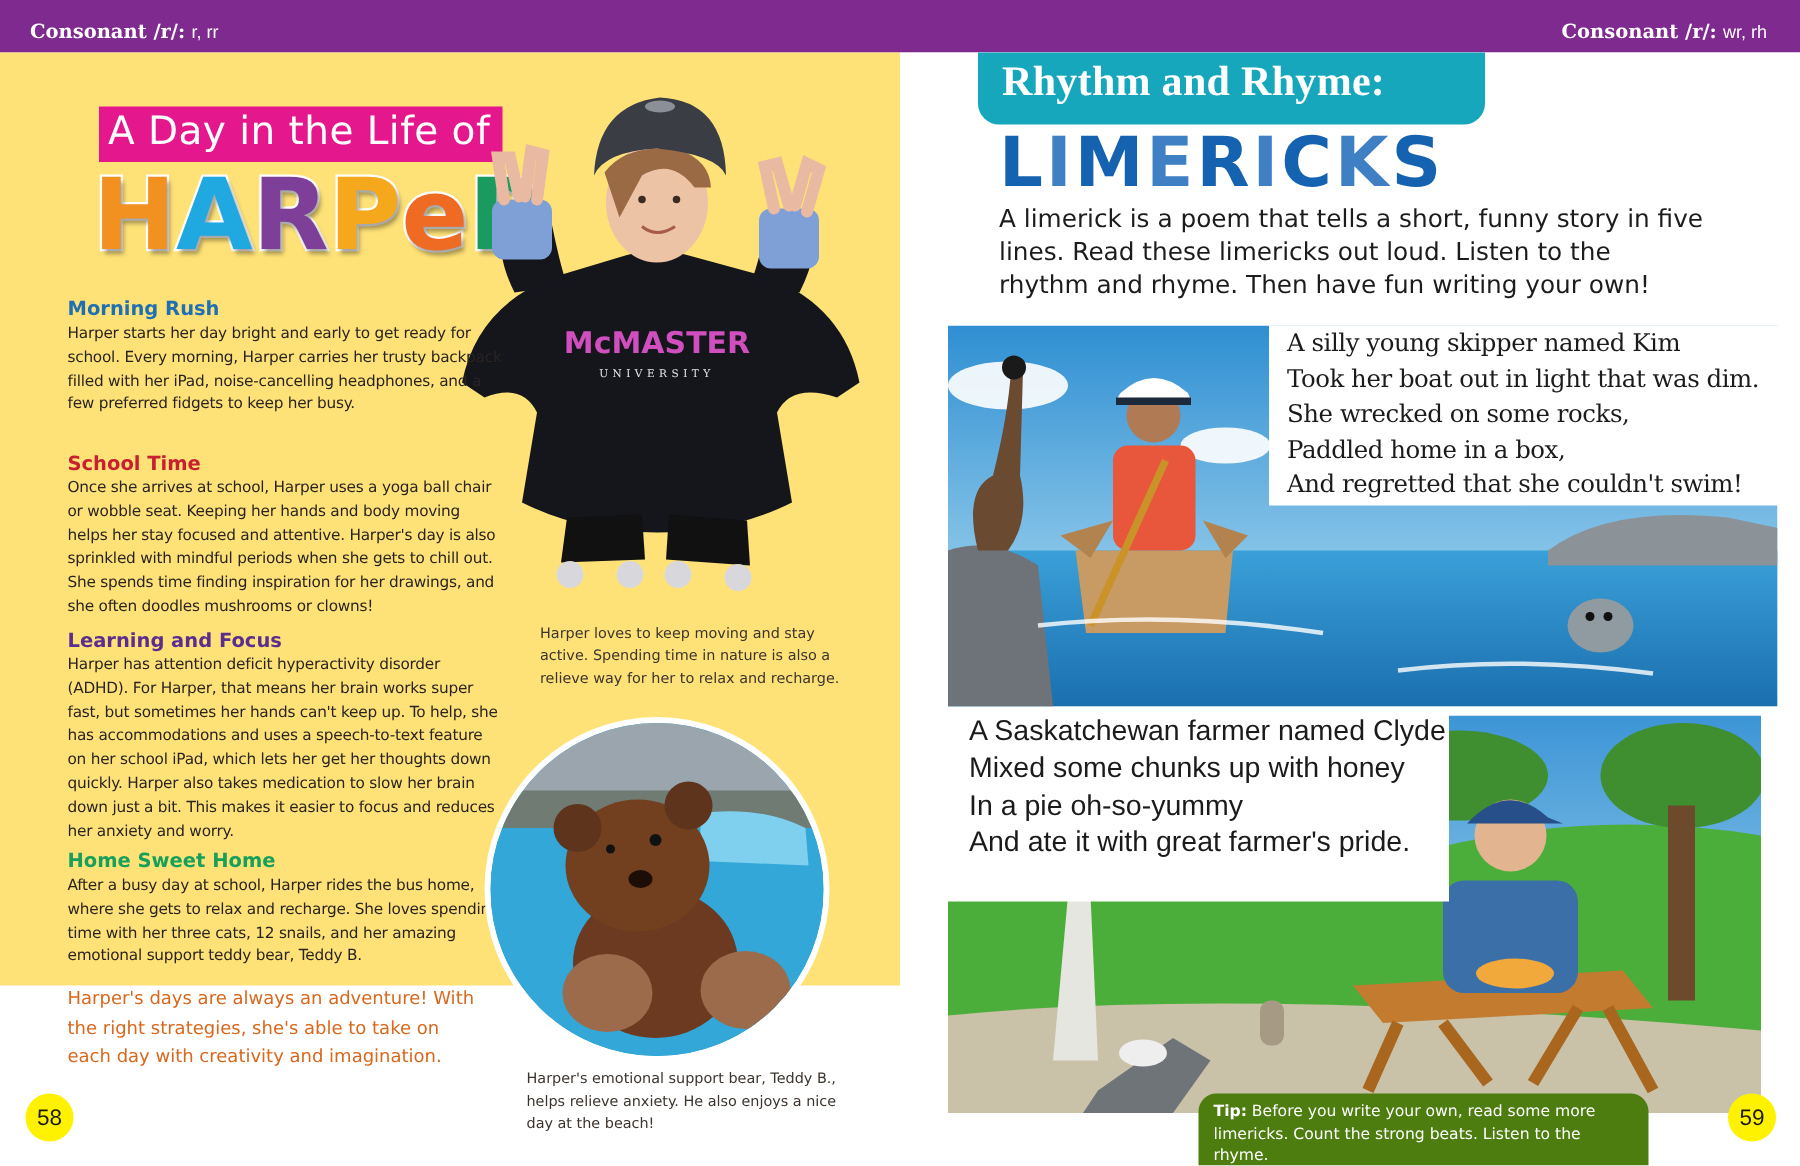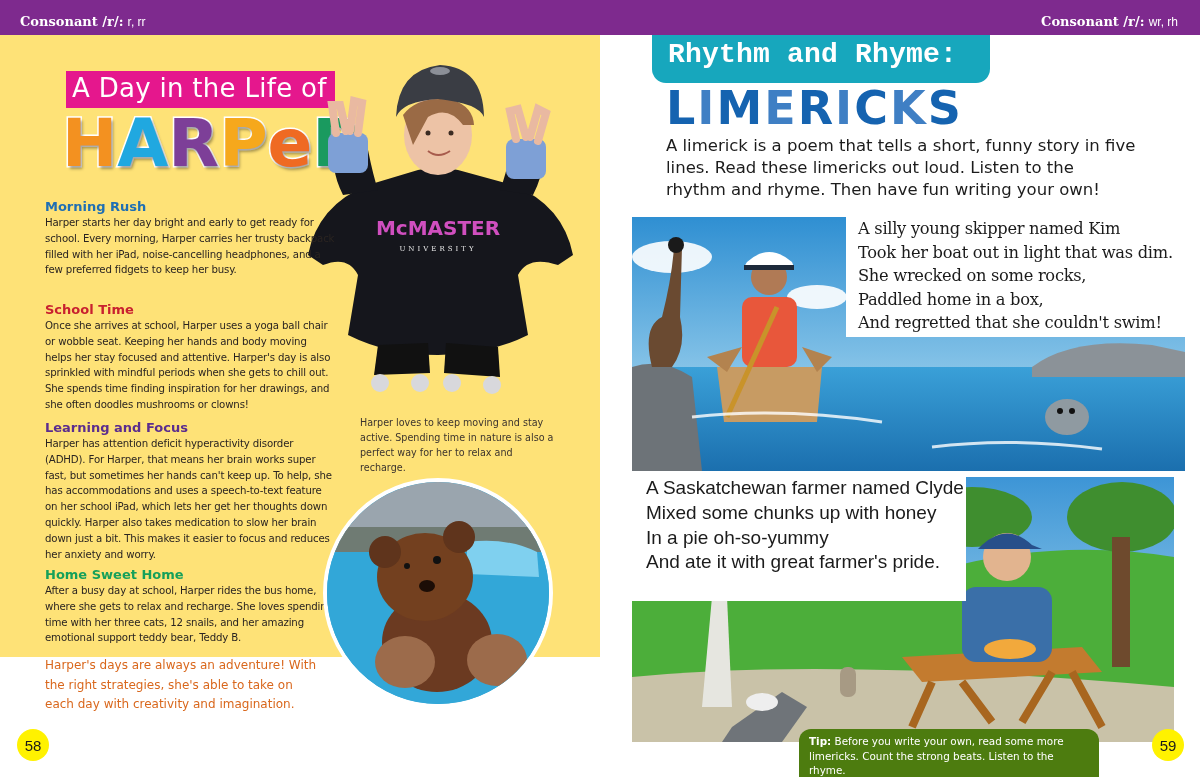--- a/index.html
+++ b/index.html
@@ -33,21 +33,21 @@
 
   
   .girl { position: absolute; left: 288px; top: 20px; width: 300px; height: 342px; }
   .caption { position: absolute; font-size: 9.6px; line-height: 15px; color: #3c342e; font-family: "DejaVu Sans", sans-serif; }
   .cap1 { left: 360px; top: 380px; width: 200px; }
   .cap2 { left: 351px; top: 677px; width: 215px; }
 
   .bear-circle { position: absolute; left: 323px; top: 443px; width: 230px; height: 230px; border-radius: 50%; border: 4px solid #fff; overflow: hidden; background: #2fa6d6; }
 
   
-  .rr-banner { position: absolute; left: 52px; top: 0; width: 338px; height: 48px; background: #17a7bd; border-radius: 0 0 14px 14px; color: #fff; font-family: Liberation Mono, monospace; font-weight: bold; font-size: 28px; padding: 4px 0 0 16px; letter-spacing: 0.2px; }
+  .rr-banner { position: absolute; left: 52px; top: 0; width: 338px; height: 48px; background: #17a7bd; border-radius: 0 0 14px 14px; color: #fff; font-family: Liberation Serif, serif; font-weight: bold; font-size: 28px; padding: 4px 0 0 16px; letter-spacing: 0.2px; }
   .limericks { position: absolute; left: 66px; top: 48px; font-family: "DejaVu Sans", sans-serif; font-weight: bold; font-size: 46px; line-height: 50px; letter-spacing: 2px; }
   .limericks span:nth-child(odd) { color: #1563b0; }
   .limericks span:nth-child(even) { color: #3f7fc4; }
   .intro { position: absolute; left: 66px; top: 100px; width: 470px; font-family: "DejaVu Sans", sans-serif; font-size: 16.5px; line-height: 22px; color: #1c1c1c; }
 
   .scene1 { position: absolute; left: 32px; top: 182px; width: 553px; height: 254px; overflow: hidden; }
   .poem1-box { position: absolute; left: 246px; top: 182px; width: 340px; height: 120px; background: #fff; padding: 0 0 0 12px; }
   .poem1 { font-family: "DejaVu Serif", serif; font-size: 16.3px; line-height: 23.6px; color: #1b1b1b; letter-spacing: -0.3px; }
 
   .scene2 { position: absolute; left: 32px; top: 442px; width: 542px; height: 265px; overflow: hidden; }
@@ -109,21 +109,21 @@
     <text x="150" y="196" text-anchor="middle" font-family="DejaVu Serif, serif" font-size="7" letter-spacing="3" fill="#e8e8e8">UNIVERSITY</text>
 
     <path d="M90 290 L140 288 L142 318 L86 320 Z" fill="#111"></path>
     <path d="M158 288 L210 292 L212 322 L156 318 Z" fill="#111"></path>
     <circle cx="92" cy="328" r="9" fill="#d8d8dc"></circle>
       <circle cx="132" cy="328" r="9" fill="#d8d8dc"></circle>
     <circle cx="164" cy="328" r="9" fill="#d8d8dc"></circle>
       <circle cx="204" cy="330" r="9" fill="#d8d8dc"></circle>
   </svg>
 
-  <div class="caption cap1">Harper loves to keep moving and stay active. Spending time in nature is also a perfect way for her to relax and recharge.</div>
+  <div class="caption cap1">Harper loves to keep moving and stay active. Spending time in nature is also a relieve way for her to relax and recharge.</div>
 
   <div class="sec" style="top:164px;">
     <h3 id="s0h" style="color: rgb(31, 111, 180);">Morning Rush</h3>
     <p>Harper starts her day bright and early to get ready for school. Every morning, Harper carries her trusty backpack filled with her iPad, noise-cancelling headphones, and a few preferred fidgets to keep her busy.</p>
   </div>
   <div class="sec" style="top:267px;">
     <h3 id="s1h" style="color: rgb(200, 32, 47);">School Time</h3>
     <p>Once she arrives at school, Harper uses a yoga ball chair or wobble seat. Keeping her hands and body moving helps her stay focused and attentive. Harper's day is also sprinkled with mindful periods when she gets to chill out. She spends time finding inspiration for her drawings, and she often doodles mushrooms or clowns!</p>
   </div>
   <div class="sec" style="top:385px;">
@@ -148,20 +148,21 @@
       <circle cx="58" cy="70" r="16" fill="#5f341c"></circle>
       <circle cx="132" cy="55" r="16" fill="#5f341c"></circle>
       <ellipse cx="78" cy="180" rx="30" ry="26" fill="#9c6b4b"></ellipse>
       <ellipse cx="170" cy="178" rx="30" ry="26" fill="#9c6b4b"></ellipse>
       <circle cx="110" cy="78" r="4" fill="#111"></circle>
       <circle cx="80" cy="84" r="3" fill="#111"></circle>
       <ellipse cx="100" cy="104" rx="8" ry="6" fill="#1c0d06"></ellipse>
     </svg>
   </div>
 
+  <div class="caption cap2">Harper's emotional support bear, Teddy B., helps relieve anxiety. He also enjoys a nice day at the beach!</div>
 
   <div class="pagenum pn-left">58</div>
 </div>
 
 <div class="page-right">
   <div class="rr-banner">Rhythm and Rhyme:</div>
   <div class="limericks">
     <span>L</span><span>I</span><span>M</span><span>E</span><span>R</span><span>I</span><span>C</span><span>K</span><span>S</span>
   </div>
   <div class="intro">A limerick is a poem that tells a short, funny story in five lines. Read these limericks out loud. Listen to the rhythm and rhyme. Then have fun writing your own!</div>

